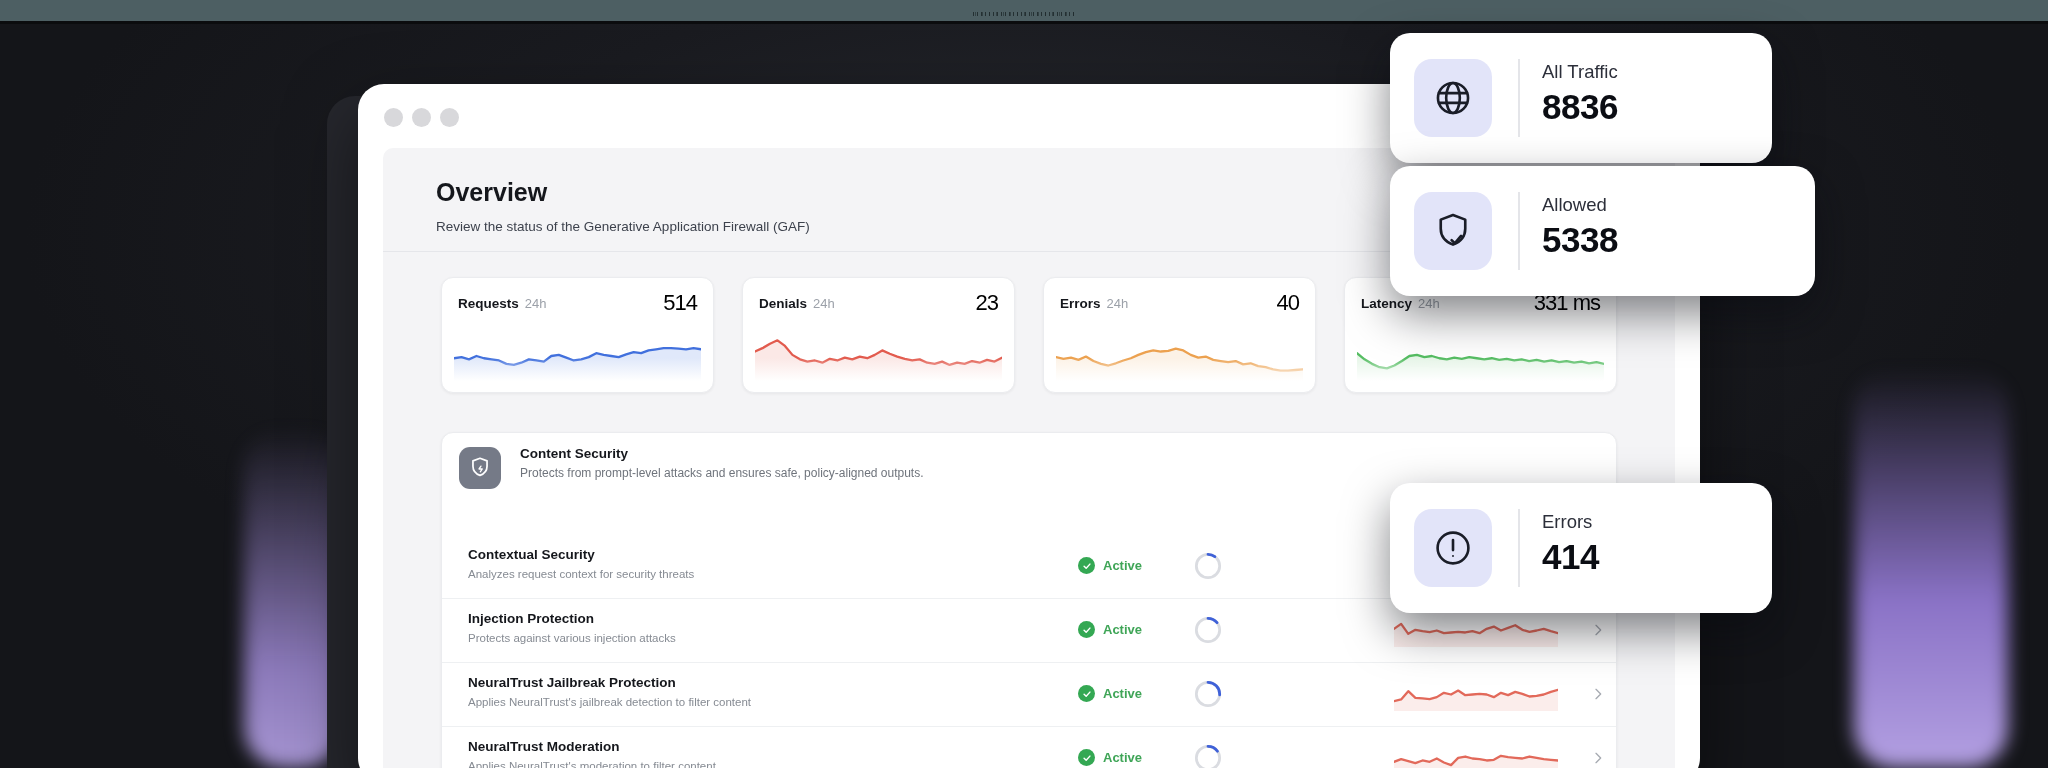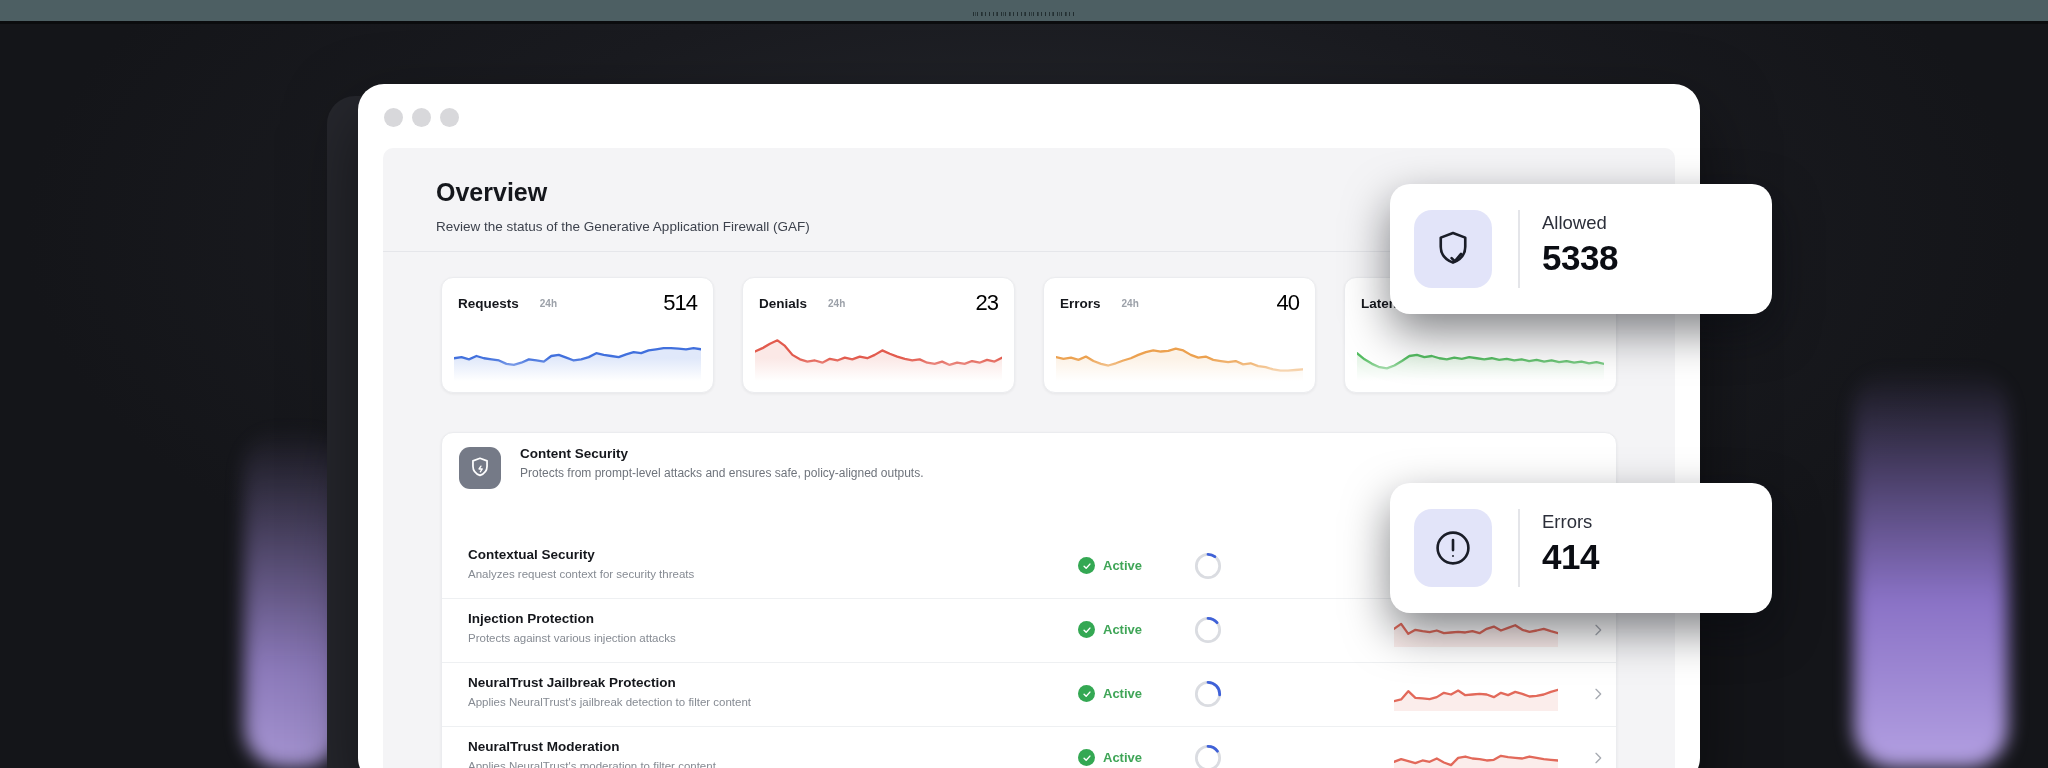--- a/index.html
+++ b/index.html
@@ -30,21 +30,21 @@
   .window-content{position:absolute;left:25px;top:64px;width:1292px;height:636px;
                   background:#f4f4f6;border-radius:10px 10px 0 0;}
   .page-title{position:absolute;left:53px;top:30px;font-size:25px;font-weight:700;color:#15171c;}
   .page-subtitle{position:absolute;left:53px;top:71px;font-size:13.5px;color:#3d424d;}
   .header-divider{position:absolute;left:0;right:0;top:103px;height:1px;background:#e5e6ea;}
   
   .stat-card{position:absolute;top:129px;width:271px;height:114px;background:#fff;
              border:1px solid #ebecef;border-radius:12px;box-shadow:0 1px 3px rgba(16,18,25,.06);}
   .stat-head{position:absolute;left:16px;right:16px;top:12px;display:flex;align-items:center;}
   .stat-label{font-size:13.5px;font-weight:700;color:#15171c;}
-  .stat-period{margin-left:21px;font-size:10px;font-weight:700;color:#9ca1a9;}
+  .stat-period{margin-left:6px;font-size:13px;font-weight:400;color:#9ca1a9;}
   .stat-value{margin-left:auto;font-size:22px;font-weight:400;color:#000000;letter-spacing:-1px;}
   .spark-wrap{position:absolute;left:12px;right:12px;top:50px;height:56px;}
   .spark-wrap svg{width:100%;height:100%;display:block;}
   .spark-fade{position:absolute;left:0;right:0;bottom:0;height:26px;
               background:linear-gradient(180deg,rgba(255,255,255,0) 0%,#ffffff 88%);}
   
   .panel{position:absolute;left:58px;top:284px;width:1174px;height:400px;background:#fff;
          border:1px solid #ebecef;border-radius:12px;box-shadow:0 1px 3px rgba(16,18,25,.06);}
   .panel-icon{position:absolute;left:17px;top:14px;width:42px;height:42px;border-radius:11px;
               background:#757a87;display:flex;align-items:center;justify-content:center;}
@@ -281,22 +281,35 @@
         <svg width="16" height="16" viewBox="0 0 24 24" fill="none">
           <polyline points="9,5 16,12 9,19" stroke="currentColor" stroke-width="2" stroke-linecap="round" stroke-linejoin="round"></polyline>
         </svg>
       </span>
     </div>
   </div>
       </div>
     </div>
   </div>
 
-
-  <div class="overlay-card" style="top:184px;">
+  <div class="overlay-card" style="top:33px;">
+    <div class="o-tile">
+      <svg width="42" height="42" viewBox="0 0 24 24" class="oicon">
+        <circle cx="12" cy="12" r="8.6"></circle>
+          <ellipse cx="12" cy="12" rx="3.9" ry="8.6"></ellipse>
+        <line x1="4" y1="9.2" x2="20" y2="9.2"></line>
+          <line x1="4" y1="14.8" x2="20" y2="14.8"></line>
+      </svg>
+    </div>
+    <div class="o-divider"></div>
+    <div class="o-label">All Traffic</div>
+    <div class="o-value">8836</div>
+  </div>
+
+  <div class="overlay-card" style="top:166px;padding-left:43px;">
     <div class="o-tile">
       <svg width="42" height="42" viewBox="0 0 24 24" class="oicon">
         <path d="M12 2.9l7 2.6v5.2c0 4.6-2.9 7.5-7 9.1-4.1-1.6-7-4.5-7-9.1V5.5z"></path>
         <polyline points="11.2,17.2 13,19 16.6,14.8"></polyline>
       </svg>
     </div>
     <div class="o-divider"></div>
     <div class="o-label">Allowed</div>
     <div class="o-value">5338</div>
   </div>

